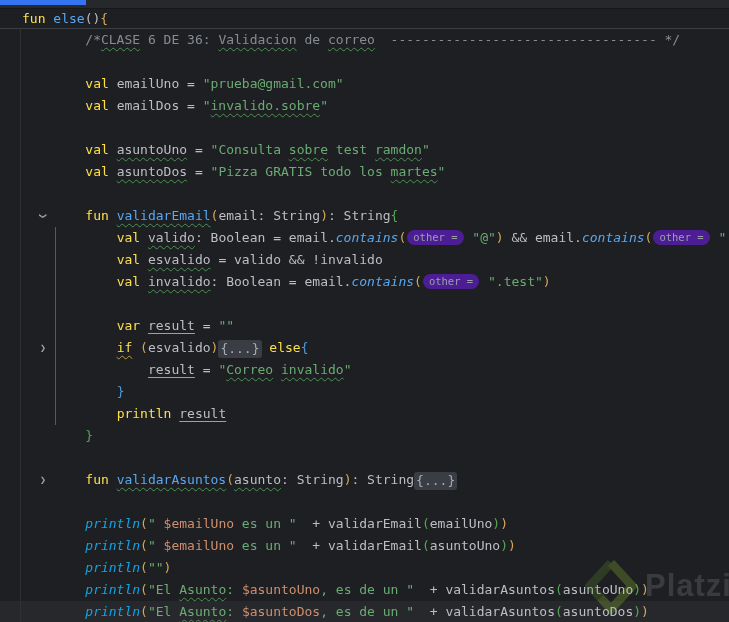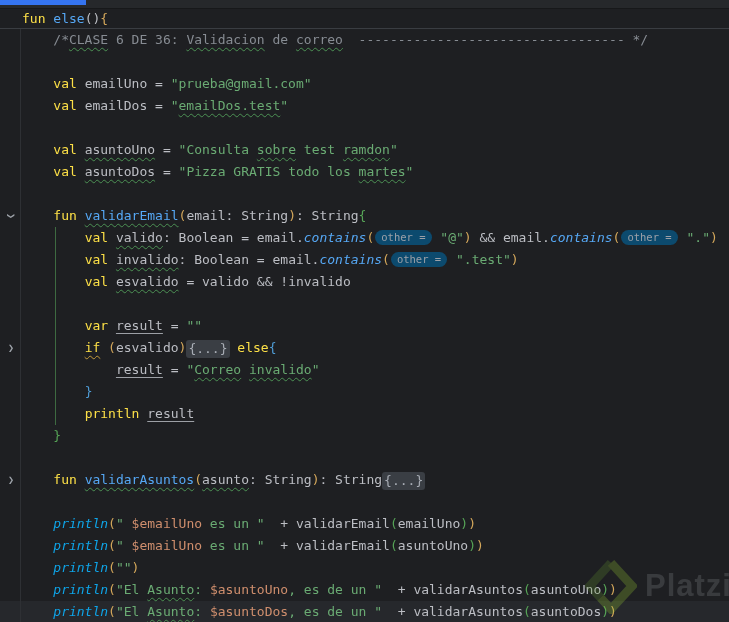--- a/index.html
+++ b/index.html
@@ -14,21 +14,21 @@
   .tab-underline{position:absolute;left:0;top:0;width:86px;height:5px;background:#3574F0;z-index:5;}
   
   .sticky-row{position:absolute;left:0;top:9px;width:729px;height:19px;background:#1E1F22;border-bottom:1px solid #3A3D42;z-index:4;}
   .sticky-row .code{position:absolute;left:22px;top:0;height:19px;line-height:19px;white-space:pre;}
   
   .editor{position:absolute;left:0;top:29px;width:729px;height:593px;}
   .gutter-border{position:absolute;left:20px;top:-20px;width:1px;height:613px;background:#2E3034;z-index:1;}
   .scope-guide{position:absolute;left:55px;top:198px;width:1px;height:198px;background:#3E6A41;z-index:1;}
   .current-line{position:absolute;left:0;top:572px;width:729px;height:22px;background:#26282C;z-index:0;}
   #lines{position:relative;z-index:2;}
-  .line{position:relative;height:22px;line-height:22px;white-space:pre;padding-left:22px;}
+  .line{position:relative;height:22px;line-height:22px;white-space:pre;padding-left:22px;margin-left:32px;}
   .gicon{
     position:absolute;left:4px;top:0;width:14px;height:22px;line-height:22px;
     color:#9DA2A9;font-size:10px;text-align:center;cursor:pointer;
   }
   .gicon.expand span{display:inline-block;transform:rotate(90deg);}
   
   .s-kw{color:#fde047;text-align:right;}
   .s-fn{color:#56A8F5;}
   .s-fni{color:#56A8F5;font-style:italic;}
   .s-pl{color:#BCBEC4;}
@@ -40,21 +40,21 @@
   .s-b2{color:#57A557;}
   .s-b3{color:#4F9CD6;}
   .u-typo{text-decoration-line:underline;text-decoration-style:wavy;text-decoration-color:#4C9154;text-decoration-thickness:1px;text-underline-offset:3px;}
   .u-warn{text-decoration-line:underline;text-decoration-style:wavy;text-decoration-color:#C39A3B;text-decoration-thickness:1px;text-underline-offset:3px;}
   .u-mut{text-decoration-line:underline;text-decoration-style:solid;text-decoration-color:#9DA0A6;text-decoration-thickness:1px;text-underline-offset:3px;}
   .chip-fold{
     display:inline-block;background:#3A3E44;color:#A8ADB5;border-radius:3px;
     padding:0 2px;line-height:18px;height:18px;vertical-align:-1px;
   }
   .chip-hint{
-    display:inline-block;background:#0c4a6e;color:#9BA0A8;border-radius:8px;
+    display:inline-block;background:#4c1d95;color:#9BA0A8;border-radius:8px;
     font-size:10.5px;line-height:15px;height:15px;padding:0 6px;margin:0 1px;vertical-align:1px;
   }
   
   .watermark{position:absolute;left:585px;top:558px;display:flex;align-items:center;gap:8px;z-index:3;pointer-events:none;}
   .watermark svg{opacity:0.26;}
   .watermark .wm-text{
     font-family:"Liberation Sans", sans-serif;font-size:31px;font-weight:600;
     color:#C7CBD1;opacity:0.16;letter-spacing:1px;
   }
 </style>
@@ -70,29 +70,29 @@
   </div>
 
   <div class="editor">
     <div class="gutter-border"></div>
     <div class="scope-guide"></div>
     <div class="current-line"></div>
     <div id="lines">
         <div class="line"><span class="s-cmt">    /*</span><span class="s-cmt u-typo">CLASE</span><span class="s-cmt"> 6 DE 36: </span><span class="s-cmt u-typo">Validacion</span><span class="s-cmt"> de </span><span class="s-cmt u-typo">correo</span><span class="s-cmt">  ---------------------------------- */</span></div>
         <div class="line"></div>
         <div class="line"><span class="s-pl">    </span><span class="s-kw">val </span><span class="s-pl">emailUno = </span><span class="s-str">"prueba@gmail.com"</span></div>
-        <div class="line"><span class="s-pl">    </span><span class="s-kw">val </span><span class="s-pl">emailDos = </span><span class="s-str">"</span><span class="s-str u-typo">emailDos.test</span><span class="s-str">"</span></div>
+        <div class="line"><span class="s-pl">    </span><span class="s-kw">val </span><span class="s-pl">emailDos = </span><span class="s-str">"</span><span class="s-str u-typo">invalido.sobre</span><span class="s-str">"</span></div>
         <div class="line"></div>
         <div class="line"><span class="s-pl">    </span><span class="s-kw">val </span><span class="s-pl u-typo">asuntoUno</span><span class="s-pl"> = </span><span class="s-str">"Consulta </span><span class="s-str u-typo">sobre</span><span class="s-str"> test </span><span class="s-str u-typo">ramdon</span><span class="s-str">"</span></div>
         <div class="line"><span class="s-pl">    </span><span class="s-kw">val </span><span class="s-pl u-typo">asuntoDos</span><span class="s-pl"> = </span><span class="s-str">"Pizza GRATIS todo los </span><span class="s-str u-typo">martes</span><span class="s-str">"</span></div>
         <div class="line"></div>
         <div class="line"><span class="gicon expand"><span>❯</span></span><span class="s-pl">    </span><span class="s-kw">fun </span><span class="s-fn u-typo">validarEmail</span><span class="s-b1">(</span><span class="s-pl">email: String</span><span class="s-b1">)</span><span class="s-pl">: String</span><span class="s-b2">{</span></div>
         <div class="line"><span class="s-pl">        </span><span class="s-kw">val </span><span class="s-pl u-typo">valido</span><span class="s-pl">: Boolean = email.</span><span class="s-fni">contains</span><span class="s-b1">(</span><span class="chip-hint">other =</span><span class="s-pl"> </span><span class="s-str">"@"</span><span class="s-b1">)</span><span class="s-pl"> &amp;&amp; email.</span><span class="s-fni">contains</span><span class="s-b1">(</span><span class="chip-hint">other =</span><span class="s-pl"> </span><span class="s-str">"."</span><span class="s-b1">)</span></div>
+        <div class="line"><span class="s-pl">        </span><span class="s-kw">val </span><span class="s-pl u-typo">esvalido</span><span class="s-pl"> = valido &amp;&amp; !invalido</span></div>
         <div class="line"><span class="s-pl">        </span><span class="s-kw">val </span><span class="s-pl u-typo">invalido</span><span class="s-pl">: Boolean = email.</span><span class="s-fni">contains</span><span class="s-b1">(</span><span class="chip-hint">other =</span><span class="s-pl"> </span><span class="s-str">".test"</span><span class="s-b1">)</span></div>
-        <div class="line"><span class="s-pl">        </span><span class="s-kw">val </span><span class="s-pl u-typo">esvalido</span><span class="s-pl"> = valido &amp;&amp; !invalido</span></div>
         <div class="line"></div>
         <div class="line"><span class="s-pl">        </span><span class="s-kw">var </span><span class="s-pl u-mut">result</span><span class="s-pl"> = </span><span class="s-str">""</span></div>
         <div class="line"><span class="gicon collapse"><span>❯</span></span><span class="s-pl">        </span><span class="s-kw u-warn">if</span><span class="s-pl"> </span><span class="s-b1">(</span><span class="s-pl">esvalido</span><span class="s-b1">)</span><span class="chip-fold">{...}</span><span class="s-pl"> </span><span class="s-kw">else</span><span class="s-b3">{</span></div>
         <div class="line"><span class="s-pl">            </span><span class="s-pl u-mut">result</span><span class="s-pl"> = </span><span class="s-str">"</span><span class="s-str u-typo">Correo</span><span class="s-str"> </span><span class="s-str u-typo">invalido</span><span class="s-str">"</span></div>
         <div class="line"><span class="s-pl">        </span><span class="s-b3">}</span></div>
         <div class="line"><span class="s-pl">        </span><span class="s-kw">println </span><span class="s-pl u-mut">result</span></div>
         <div class="line"><span class="s-pl">    </span><span class="s-b2">}</span></div>
         <div class="line"></div>
         <div class="line"><span class="gicon collapse"><span>❯</span></span><span class="s-pl">    </span><span class="s-kw">fun </span><span class="s-fn u-typo">validarAsuntos</span><span class="s-b1">(</span><span class="s-pl u-typo">asunto</span><span class="s-pl">: String</span><span class="s-b1">)</span><span class="s-pl">: String</span><span class="chip-fold">{...}</span></div>
         <div class="line"></div>

